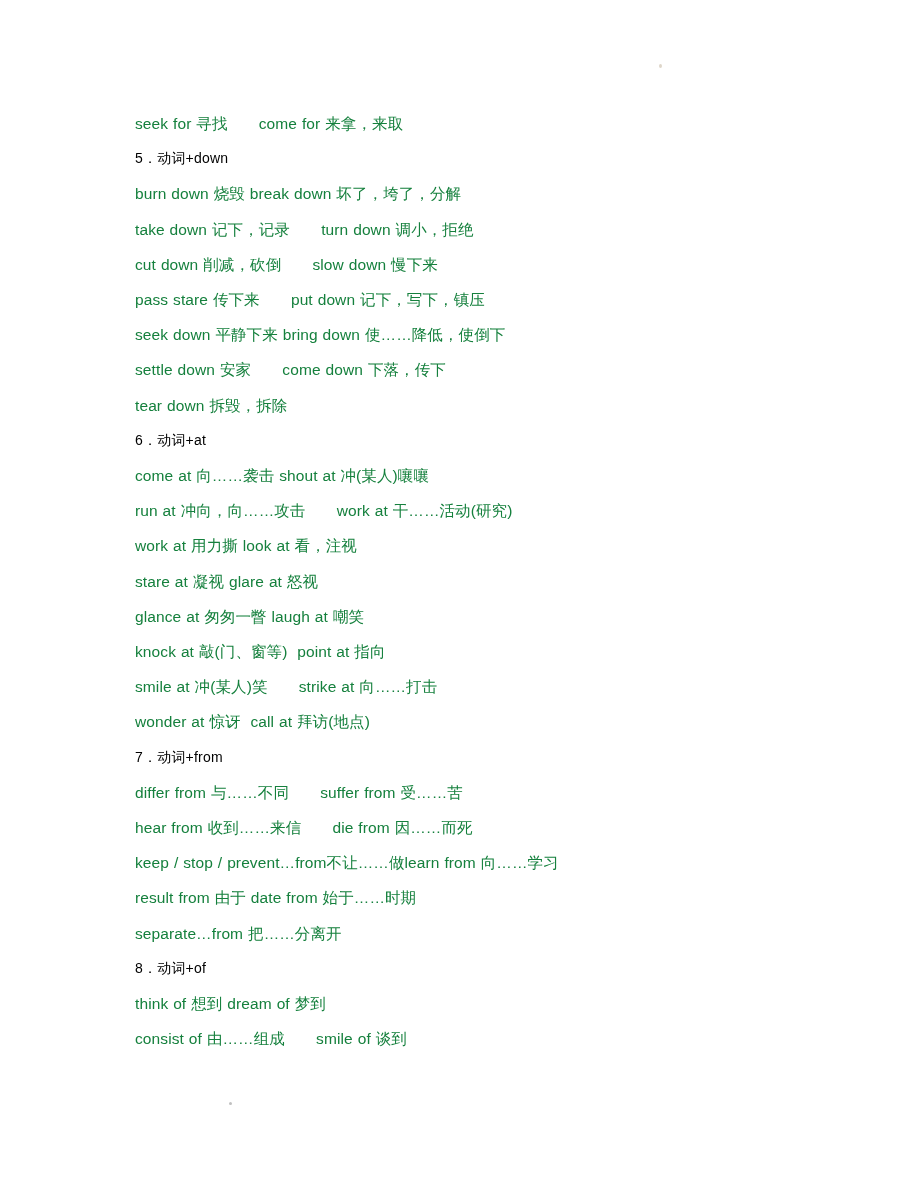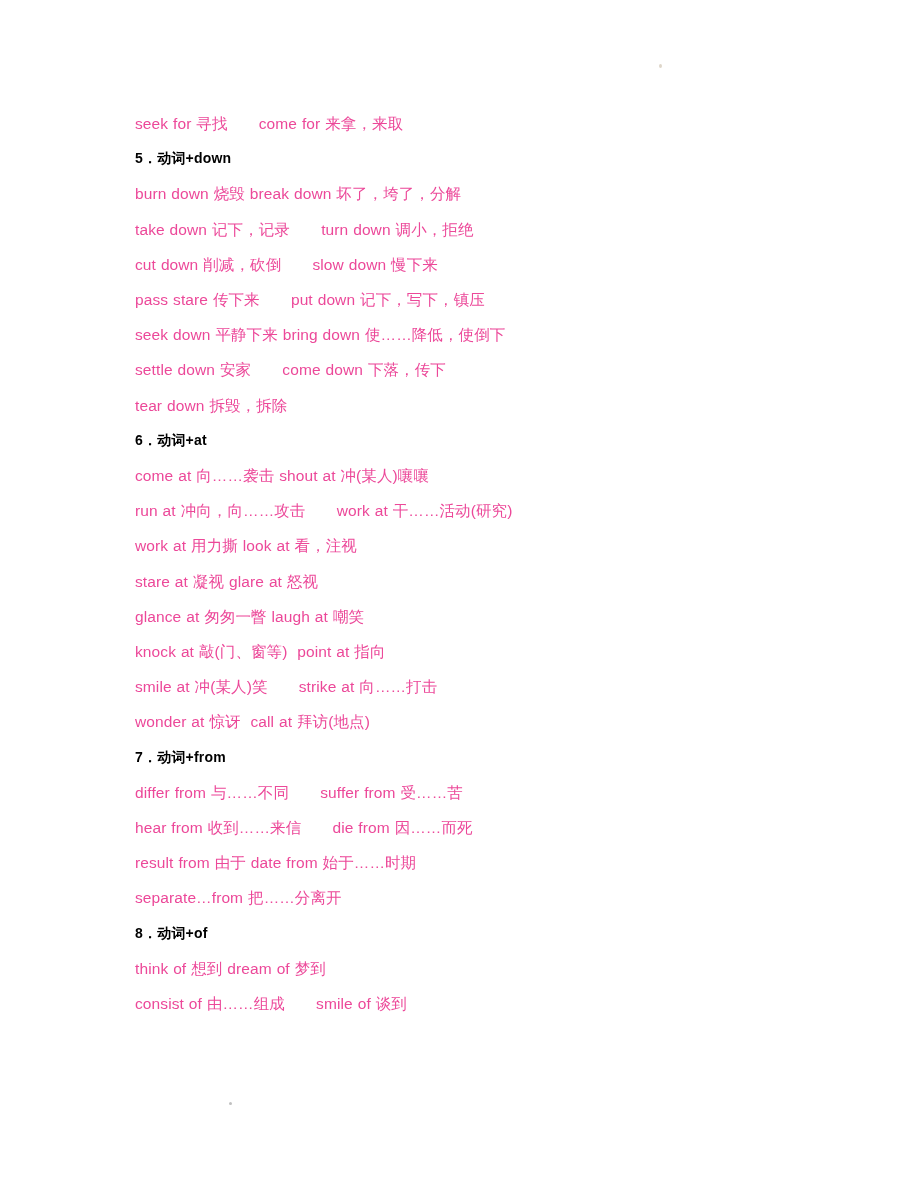--- a/index.html
+++ b/index.html
@@ -24,30 +24,30 @@
   .content {
     position: absolute;
     left: 135px;
     top: 106px;
     width: 680px;
   }
   
   .line {
     font-size: 15.5px;
     line-height: 35.2px;
-    color: #ec4899;
+    color: #15803d;
     white-space: pre-wrap;
     letter-spacing: 0.1px;
     word-spacing: 0.5px;
   }
   
   .heading {
     font-size: 14px;
     line-height: 35.2px;
-    font-weight: 700;
+    font-weight: 400;
     color: #000000;
     white-space: pre-wrap;
     letter-spacing: 0.2px;
   }
   
   .speck {
     position: absolute;
     border-radius: 50%;
     pointer-events: none;
   }
@@ -91,20 +91,21 @@
       <div class="line">run at 冲向，向……攻击　　work at 干……活动(研究)</div>
       <div class="line">work at 用力撕 look at 看，注视</div>
       <div class="line">stare at 凝视 glare at 怒视</div>
       <div class="line">glance at 匆匆一瞥 laugh at 嘲笑</div>
       <div class="line">knock at 敲(门、窗等)  point at 指向</div>
       <div class="line">smile at 冲(某人)笑　　strike at 向……打击</div>
       <div class="line">wonder at 惊讶  call at 拜访(地点)</div>
       <div class="heading">7．动词+from</div>
       <div class="line">differ from 与……不同　　suffer from 受……苦</div>
       <div class="line">hear from 收到……来信　　die from 因……而死</div>
+      <div class="line">keep / stop / prevent…from不让……做learn from 向……学习</div>
       <div class="line">result from 由于 date from 始于……时期</div>
       <div class="line">separate…from 把……分离开</div>
       <div class="heading">8．动词+of</div>
       <div class="line">think of 想到 dream of 梦到</div>
       <div class="line">consist of 由……组成　　smile of 谈到</div>
     </div>
 
   <span class="speck speck-bottom"></span>
 
 </div>

